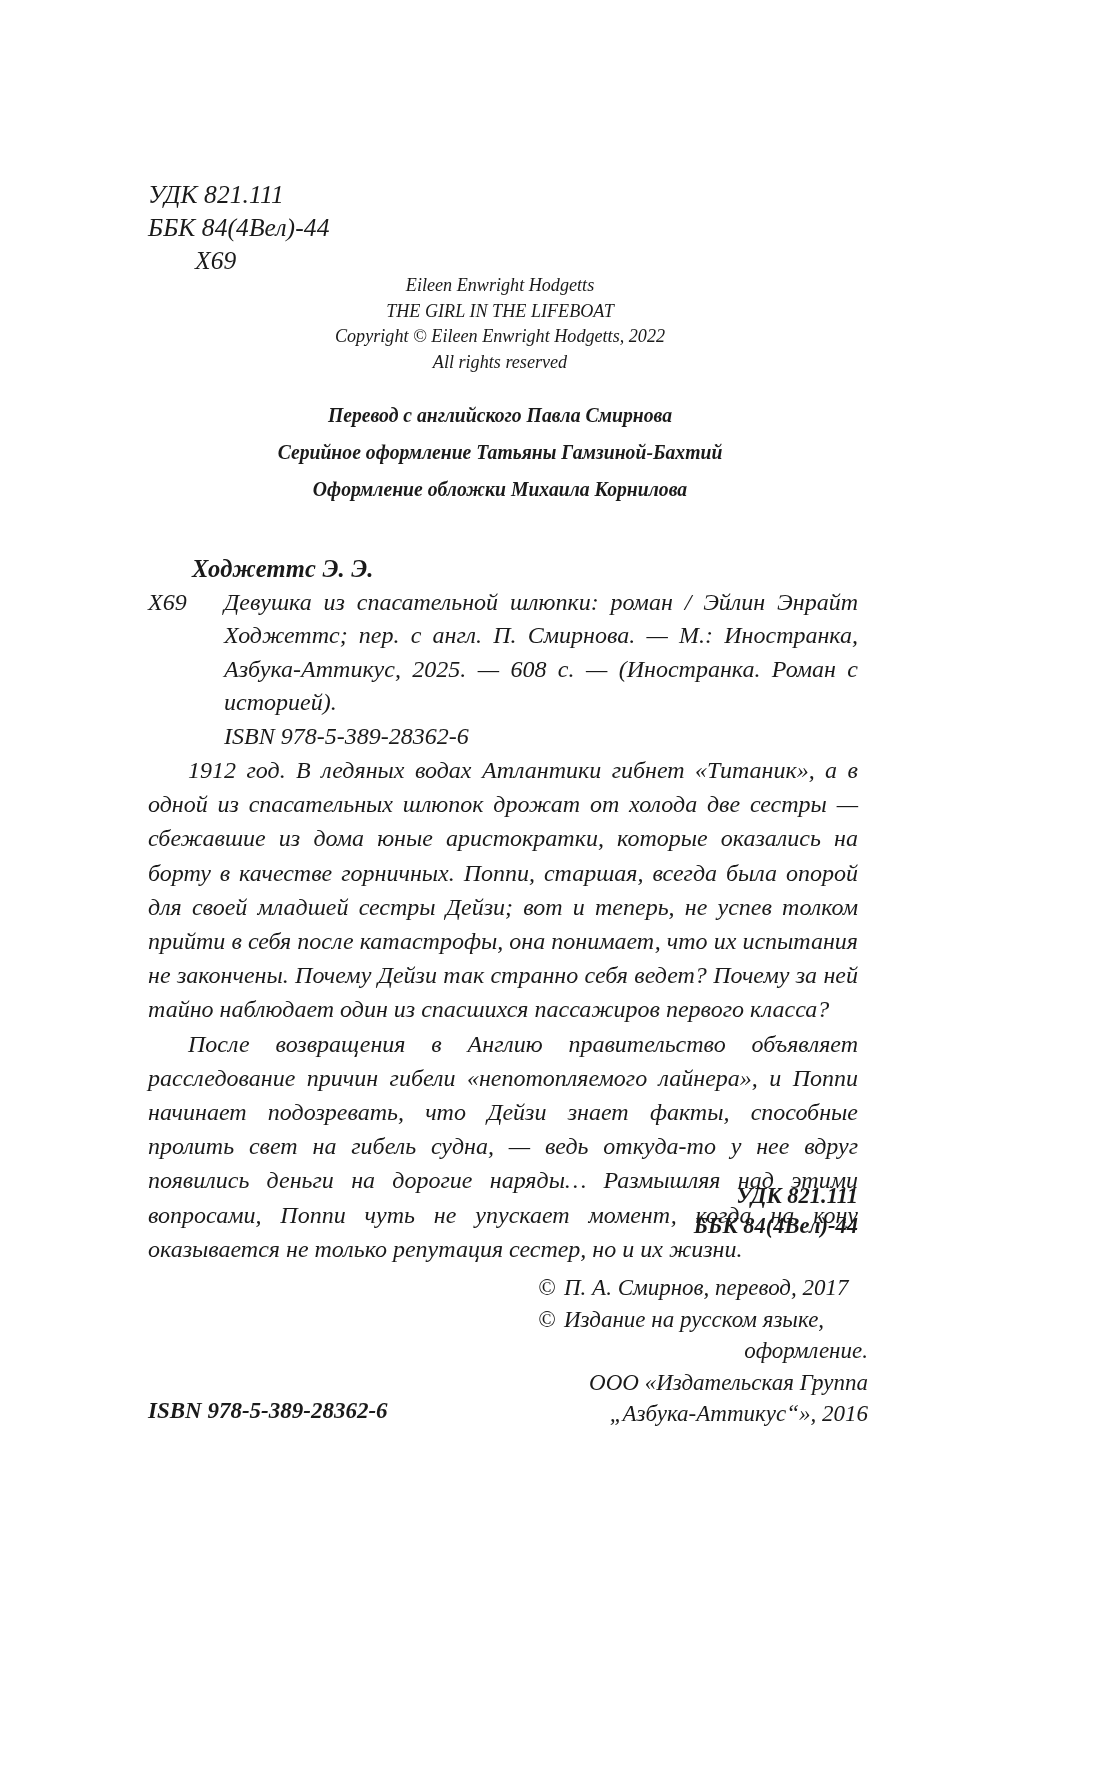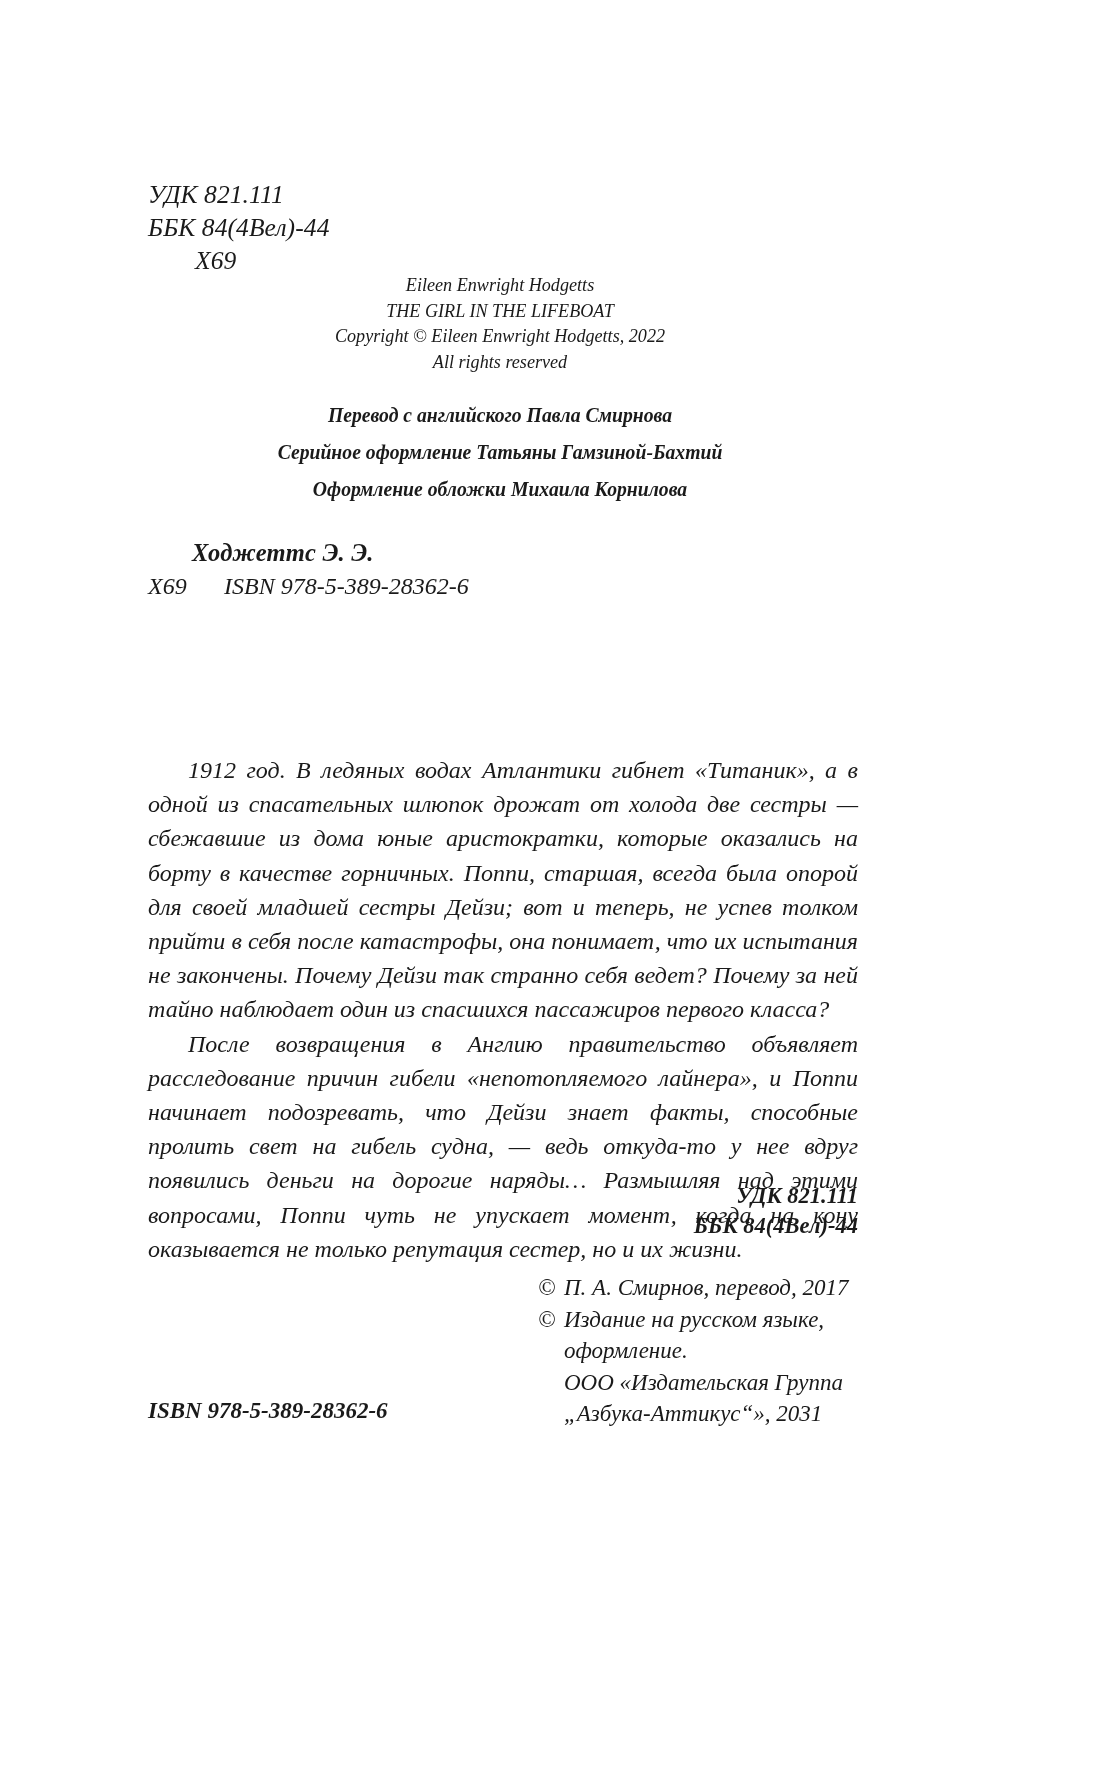--- a/index.html
+++ b/index.html
@@ -64,21 +64,21 @@
     line-height: 37px;
     transform: scaleX(0.96);
     transform-origin: center top;
   }
   .credits .l { white-space: nowrap; }
 
   
   .bib {
     position: absolute;
     left: 148px;
-    top: 536px;
+    top: 552px;
     width: 710px;
     font-size: 24px;
     line-height: 33.5px;
   }
   .bib-author {
     font-weight: 700;
     padding-left: 44px;
     font-size: 24.5px;
     letter-spacing: 0.2px;
   }
@@ -141,20 +141,21 @@
     white-space: nowrap;
   }
   .imprint .mark {
     position: absolute;
     left: 0;
     top: 0;
   }
   .imprint .cont {
     padding-left: 26px;
     white-space: nowrap;
+    text-align: right;
   }
 
   
   .isbn-bottom {
     position: absolute;
     left: 148px;
     top: 1398px;
     font-weight: 700;
     font-size: 23px;
     white-space: nowrap;
@@ -181,20 +182,21 @@
   <div class="credits">
     <div class="l">Перевод с английского Павла Смирнова</div>
     <div class="l">Серийное оформление Татьяны Гамзиной-Бахтий</div>
     <div class="l">Оформление обложки Михаила Корнилова</div>
   </div>
 
   <div class="bib">
     <div class="bib-author">Ходжеттс Э. Э.</div>
     <div class="bib-body">
       <span class="bib-code">Х69</span>
+      <span>Девушка из спасательной шлюпки: роман / Эйлин Энрайт Ходжеттс; пер. с англ. П. Смирнова. — М.: Иностранка, Азбука-Аттикус, 2025. — 608 с. — (Иностранка. Роман с историей).</span>
     </div>
     <div class="bib-isbn">ISBN 978-5-389-28362-6</div>
   </div>
 
   <div class="annot">
     <p>1912 год. В ледяных водах Атлантики гибнет «Титаник», а в одной из спасательных шлюпок дрожат от холода две сестры — сбежавшие из дома юные аристократки, которые оказались на борту в качестве горничных. Поппи, старшая, всегда была опорой для своей младшей сестры Дейзи; вот и теперь, не успев толком прийти в себя после катастрофы, она понимает, что их испытания не закончены. Почему Дейзи так странно себя ведет? Почему за ней тайно наблюдает один из спасшихся пассажиров первого класса?</p>
     <p>После возвращения в Англию правительство объявляет расследование причин гибели «непотопляемого лайнера», и Поппи начинает подозревать, что Дейзи знает факты, способные пролить свет на гибель судна, — ведь откуда-то у нее вдруг появились деньги на дорогие наряды… Размышляя над этими вопросами, Поппи чуть не упускает момент, когда на кону оказывается не только репутация сестер, но и их жизни.</p>
   </div>
 
   <div class="codes-bottom">
@@ -206,18 +208,18 @@
     <div class="row">
       <span class="mark">©</span>
       <span>П. А. Смирнов, перевод, 2017</span>
     </div>
     <div class="row">
       <span class="mark">©</span>
       <span>Издание на русском языке,</span>
     </div>
     <div class="cont">оформление.</div>
     <div class="cont">ООО «Издательская Группа</div>
-    <div class="cont">„Азбука-Аттикус“», 2031</div>
+    <div class="cont">„Азбука-Аттикус“», 2016</div>
   </div>
 
   <div class="isbn-bottom">ISBN 978-5-389-28362-6</div>
 
 </div>
 
 </body></html>

